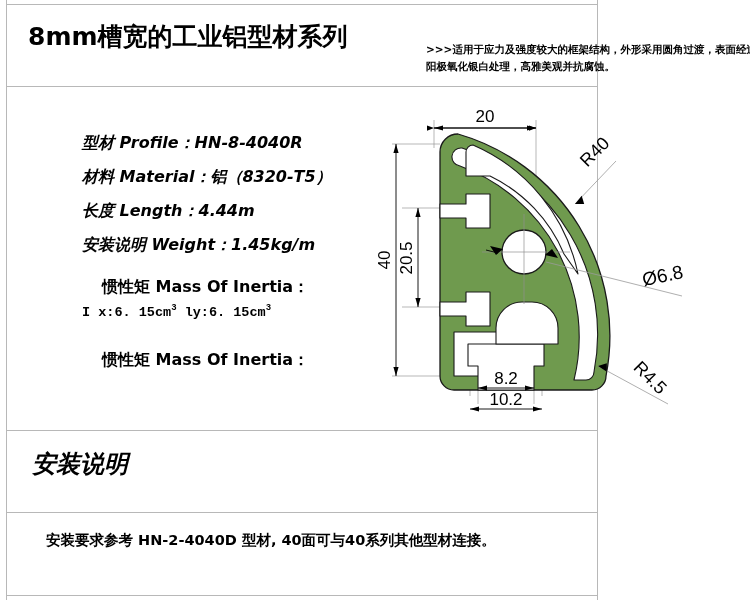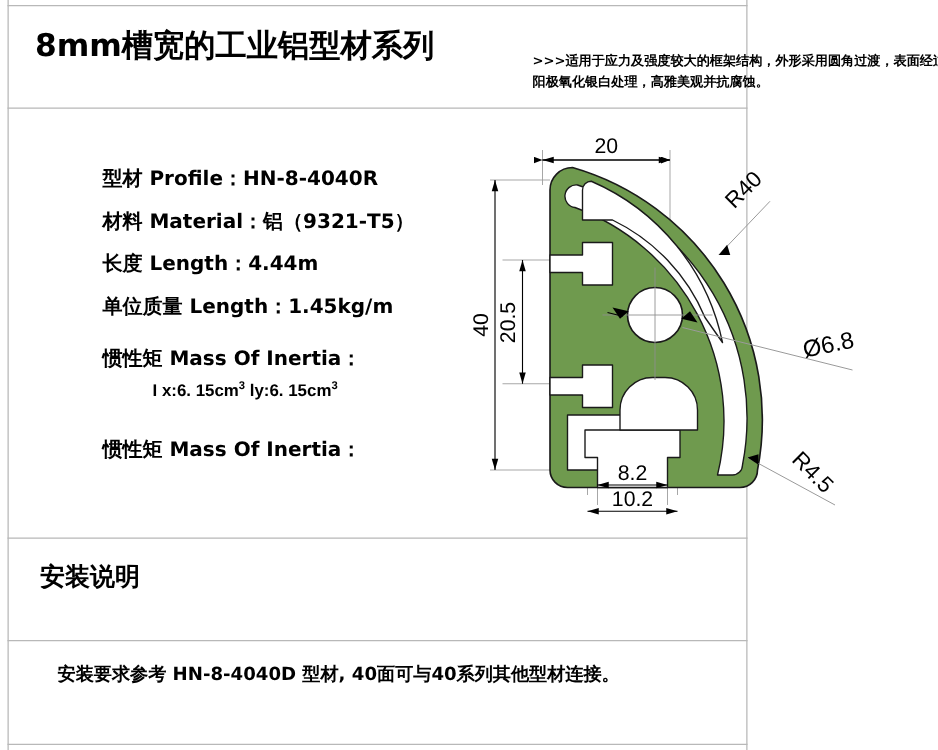--- a/index.html
+++ b/index.html
@@ -76,58 +76,60 @@
     left: 82px;
     top: 126px;
     width: 320px;
   }
   .spec-line {
     font-size: 16px;
     font-weight: 700;
     line-height: 34px;
     white-space: nowrap;
     font-family: "DejaVu Sans", sans-serif;
+    font-style: italic;
   }
   .spec-group { margin-top: 14px; }
   .spec-group.second { margin-top: 26px; }
   .spec-head {
     font-size: 16px;
     font-weight: 700;
     line-height: 22px;
     white-space: nowrap;
     font-family: "DejaVu Sans", sans-serif;
+    margin-left: 20px;
   }
   .spec-sub {
     font-size: 13.5px;
     font-weight: 700;
     line-height: 20px;
     white-space: nowrap;
-    font-family: Liberation Sans, sans-serif;
-    margin-left: 40px;
+    font-family: Liberation Mono, monospace;
   }
   .spec-sub sup { font-size: 9px; }
 
   
   .drawing {
     position: absolute;
     left: 374px;
     top: 104px;
     width: 348px;
     height: 310px;
   }
   .drawing svg { display: block; }
 
   
   .install-title {
     position: absolute;
     left: 32px;
     top: 448px;
-    font-size: 20px;
-    font-weight: 700;
-    font-family: "DejaVu Sans", sans-serif;
+    font-size: 24px;
+    font-weight: 700;
+    font-family: "DejaVu Sans", sans-serif;
+    font-style: italic;
   }
   .install-body {
     position: absolute;
     left: 46px;
     top: 527px;
     width: 660px;
   }
   .install-body .il {
     font-size: 14.5px;
     font-weight: 700;
@@ -149,23 +151,23 @@
   <div class="hline r3"></div>
   <div class="hline r4"></div>
 
   <div class="header">
     <div class="header-title">8mm槽宽的工业铝型材系列</div>
     <div class="header-note">&gt;&gt;&gt;适用于应力及强度较大的框架结构，外形采用圆角过渡，表面经过阳极氧化银白处理，高雅美观并抗腐蚀。</div>
   </div>
 
   <div class="spec-list">
     <div class="spec-line">型材 Profile：HN-8-4040R</div>
-    <div class="spec-line">材料 Material：铝（9321-T5）</div>
+    <div class="spec-line">材料 Material：铝（8320-T5）</div>
     <div class="spec-line">长度 Length：4.44m</div>
-    <div class="spec-line">单位质量 Length：1.45kg/m</div>
+    <div class="spec-line">安装说明 Weight：1.45kg/m</div>
 
     <div class="spec-group">
       <div class="spec-head">惯性矩 Mass Of Inertia：</div>
       <div class="spec-sub"><span>I x:6. 15cm</span><sup>3</sup><span> ly:6. 15cm</span><sup>3</sup></div>
     </div>
 
     <div class="spec-group second">
       <div class="spec-head">惯性矩 Mass Of Inertia：</div>
     </div>
   </div>
@@ -335,16 +337,16 @@
         <path d="M224,262 l10.5,1 l-4,-7.5 z" fill="#000" transform="rotate(28 224,262)"></path>
         <text x="272" y="278" font-family="'Liberation Sans',sans-serif" font-size="18" text-anchor="middle" fill="#000" transform="rotate(45 272,278)">R4.5</text>
       </g>
 
     </svg>
   </div>
 
   <div class="install-title">安装说明</div>
 
   <div class="install-body">
-    <div class="il">安装要求参考 HN-8-4040D 型材, 40面可与40系列其他型材连接。</div>
+    <div class="il">安装要求参考 HN-2-4040D 型材, 40面可与40系列其他型材连接。</div>
   </div>
 
 </div>
 
 </body></html>

